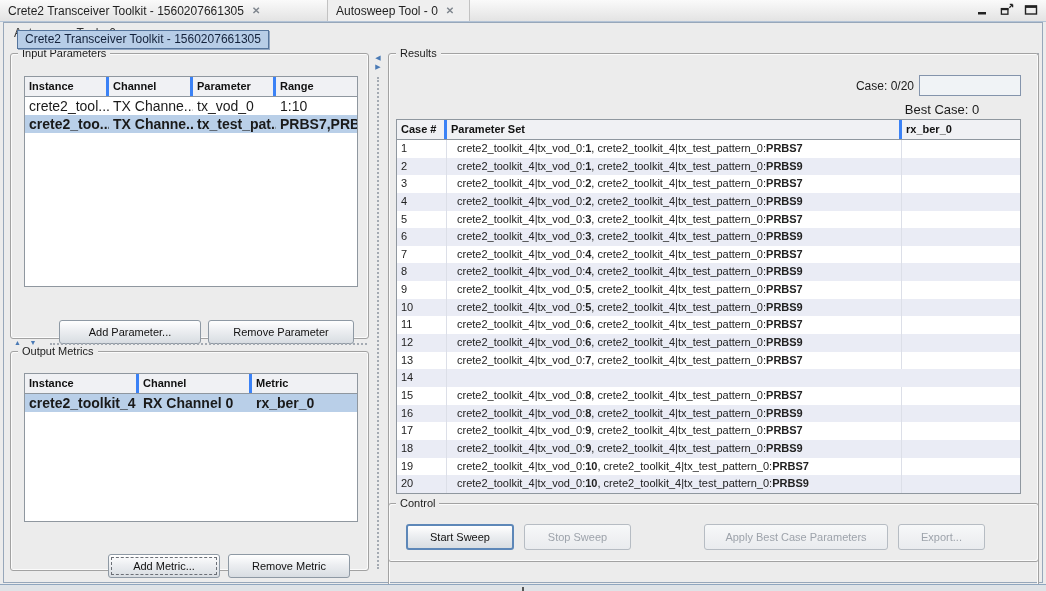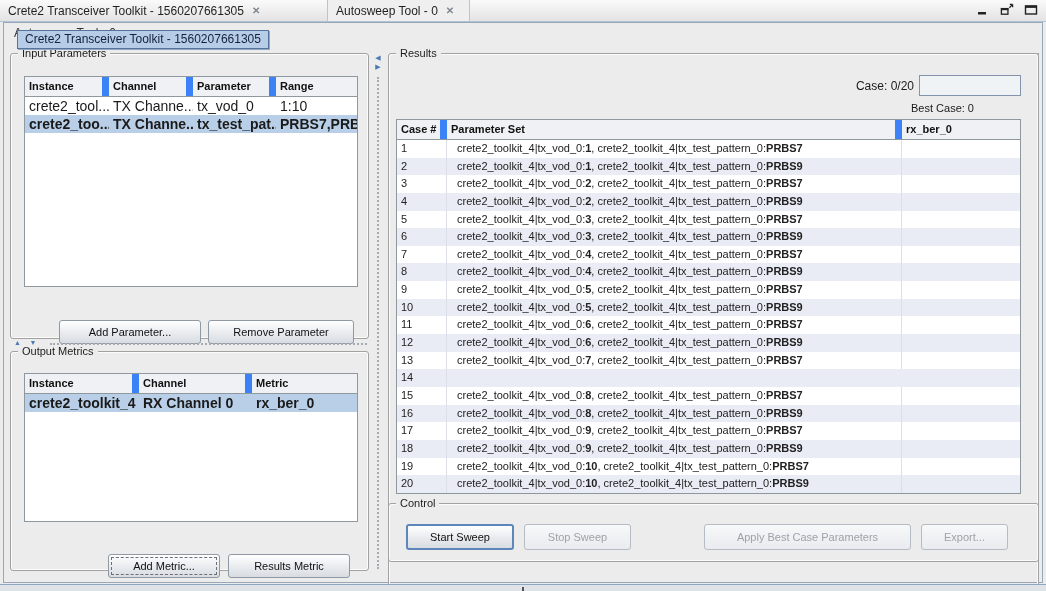--- a/index.html
+++ b/index.html
@@ -38,21 +38,21 @@
   .g-res { left:384px; top:30px; width:651px; height:570px; }
   .g-ctl { left:384px; top:480px; width:651px; height:59px; }
 
   
   .jtable { position:absolute; background:#ffffff; border:1px solid #8f979f; overflow:hidden; }
   .t-ip  { left:13px; top:22px; width:334px; height:211px; }
   .t-om  { left:13px; top:21px; width:334px; height:149px; }
   .t-res { left:7px;  top:65px; width:625px; height:375px; }
   .thead { display:flex; background:#f0f1f4; border-bottom:1px solid #8f979f; }
   .hcell { font-size:11px; font-weight:bold; color:#111; padding:0 4px; height:19px;
-           line-height:19px; border-right:7px solid #3b82f6; white-space:nowrap; overflow:hidden; }
+           line-height:19px; border-right:3px solid #3b82f6; white-space:nowrap; overflow:hidden; }
   .hcell:last-child { border-right:none; }
   .t-row { display:flex; height:18px; line-height:18px; font-size:14px; color:#1a1a1a; }
   .t-row.selected { background:var(--sel); font-weight:bold; }
   .cell { padding:0 4px; white-space:nowrap; overflow:hidden; }
   .ipc0{width:84px}.ipc1{width:84px}.ipc2{width:83px}.ipc3{width:81px}
   .omc0{width:114px}.omc1{width:113px}.omc2{width:105px}
   .rc0{width:50px}.rc1{width:455px}.rc2{width:118px}
   .r-row { display:flex; height:17.65px; line-height:17.65px; font-size:11px; color:#222; }
   .r-row.even { background:var(--zebra); }
   .r-row .cell { border-right:1px solid #dcdfe8; }
@@ -67,29 +67,29 @@
                    background:linear-gradient(#f7f8f9,#e9ebee); cursor:default; }
   .focus-blue { border:2px solid var(--focus); }
   .focus-dash { outline:1px dashed #6b6f76; outline-offset:-4px;text-align:center; }
   .b-addparam { left:48px;  top:266px; width:142px; }
   .b-rmparam  { left:197px; top:266px; width:146px; }
   .b-addmetric{ left:97px;  top:202px; width:112px; }
   .b-rmmetric { left:217px; top:202px; width:122px; }
   .ctl-row { position:absolute; left:17px; top:20px; display:flex; }
   .ctl-row .jbtn { position:static; height:26px; }
   .ctl-b1{width:108px}.ctl-b2{width:107px;margin-left:10px}
-  .ctl-b3{width:207px;margin-left:73px}.ctl-b4{width:87px;margin-left:10px}
+  .ctl-b3{width:184px;margin-left:73px}.ctl-b4{width:87px;margin-left:10px}
 
   
   .case-label { position:absolute; left:430px; top:25px; width:95px; text-align:right;
                 font-size:12px; color:#1a1a1a; }
   .progress { position:absolute; left:530px; top:21px; width:102px; height:21px;
               background:#f0f3f6; border:1px solid var(--progress-border); }
-  .bestcase { position:absolute; left:522px; top:48px; width:120px; text-align:left;
-              font-size:11px; color:#1a1a1a; }
+  .bestcase { position:absolute; left:493px; top:48px; width:120px; text-align:center;
+              font-size:13px; color:#1a1a1a; }
 
   
   .hsplit { position:absolute; left:6px; top:316px; width:359px; height:10px; cursor:row-resize; }
   .hsplit .tri { font-size:7px; color:#4a7ab5; vertical-align:top; margin-left:4px; }
   .hdots { position:absolute; left:40px; top:4px; right:2px; border-top:2px dotted #a4aab2; }
   .vsplit { position:absolute; left:368px; top:30px; width:12px; height:518px; cursor:col-resize; }
   .vsplit .tri { display:block; font-size:7px; color:#4a7ab5; text-align:center; line-height:9px; }
   .vdots1 { position:absolute; left:5px; top:24px; bottom:2px; border-left:2px dotted #a4aab2; }
   .vdots2 { position:absolute; left:1033px; top:30px; height:518px; border-left:2px dotted #a4aab2; }
 
@@ -182,21 +182,21 @@
         </div>
         <div>
             <div class="t-row selected">
               <div class="cell omc0">crete2_toolkit_4</div>
               <div class="cell omc1">RX Channel 0</div>
               <div class="cell omc2">rx_ber_0</div>
             </div>
           </div>
       </div>
       <button class="jbtn focus-dash b-addmetric">Add Metric...</button>
-      <button class="jbtn b-rmmetric">Results Metric</button>
+      <button class="jbtn b-rmmetric">Remove Metric</button>
     </div>
 
     <div class="vsplit">
       <span class="tri">◀</span>
       <span class="tri">▶</span>
       <div class="vdots1"></div>
     </div>
     <div class="vdots2"></div>
 
     <div class="group g-res">

